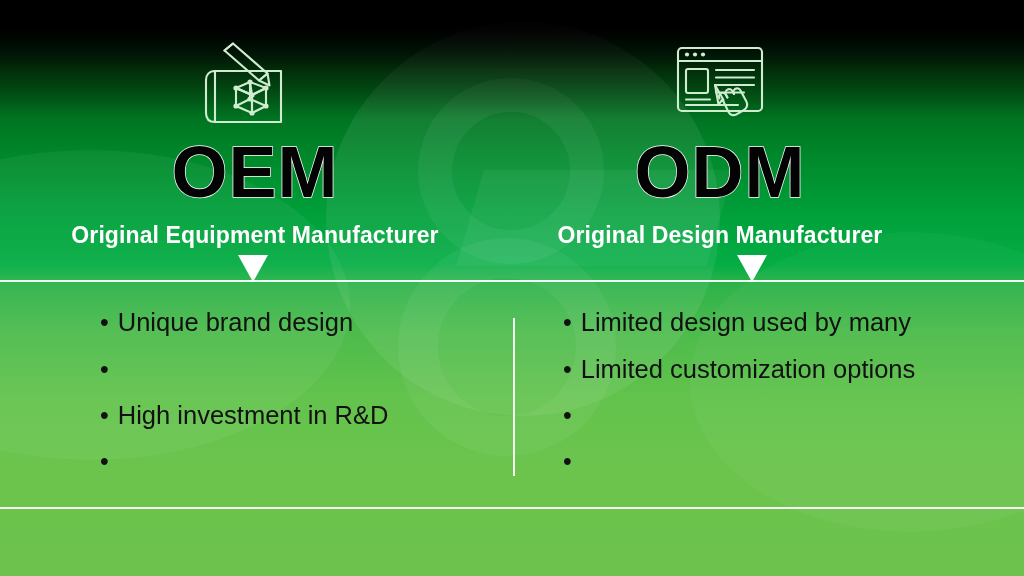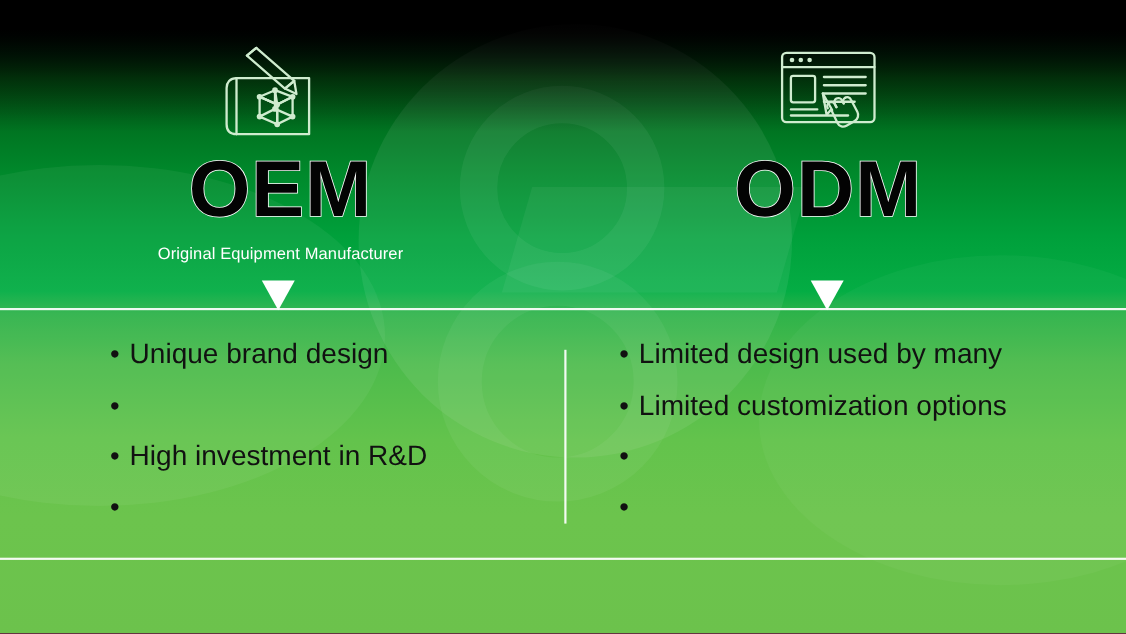--- a/index.html
+++ b/index.html
@@ -125,21 +125,21 @@
   }
 
   
   .col-head {
     position: absolute;
     top: 36px;
     width: 420px;
     text-align: center;
   }
   .col-head.left  { left: 45px; }
-  .col-head.right { left: 543px; }
+  .col-head.right { left: 510px; }
 
   .icon-wrap {
     height: 96px;
     display: flex;
     align-items: center;
     justify-content: center;
   }
   .icon-wrap svg { display: block; }
 
   .acronym {
@@ -147,22 +147,22 @@
     font-weight: 700;
     line-height: 1;
     color: #030303;
     letter-spacing: 1px;
     -webkit-text-stroke: 1.4px #ffffff;
     paint-order: stroke fill;
     margin-top: 4px;
   }
   .expansion {
     margin-top: 14px;
-    font-size: 15px;
-    font-weight: 400;
+    font-size: 23px;
+    font-weight: 700;
     color: #ffffff;
     letter-spacing: 0.1px;
   }
 
   .tri {
     position: absolute;
     top: 255px;
     width: 0; height: 0;
     border-left: 15px solid transparent;
     border-right: 15px solid transparent;
@@ -282,20 +282,21 @@
         <path d="M20 67 h52"></path>
 
         <path d="M49 47 L52.5 66.5 L56.5 61.5 L62.5 74 C64 77 67.5 78 70.5 76.3 L78 72 C81 70.3 82 66.6 80.4 63.6 L74.5 52.5 C73.5 50.5 71.2 49.8 69.4 50.8"></path>
         <path d="M69.4 50.8 C67.6 51.8 67 54.1 68 56"></path>
         <path d="M68 56 L66.5 53.3 C65.5 51.3 63.2 50.6 61.4 51.6 C59.6 52.6 59 54.9 60 56.8 L61.4 59.4"></path>
         <path d="M61.4 59.4 L60 56.8 C59 54.9 56.7 54.2 54.9 55.2 C53.1 56.2 52.5 58.5 53.5 60.4"></path>
         <path d="M49 47 L57.5 62"></path>
       </svg>
     </div>
     <div class="acronym">ODM</div>
+    <div class="expansion">Original Design Manufacturer</div>
   </div>
 
 
   <div class="tri left"></div>
   <div class="tri right"></div>
 
   <div class="rule-h top"></div>
   <div class="rule-h bottom"></div>
   <div class="rule-v"></div>
 

